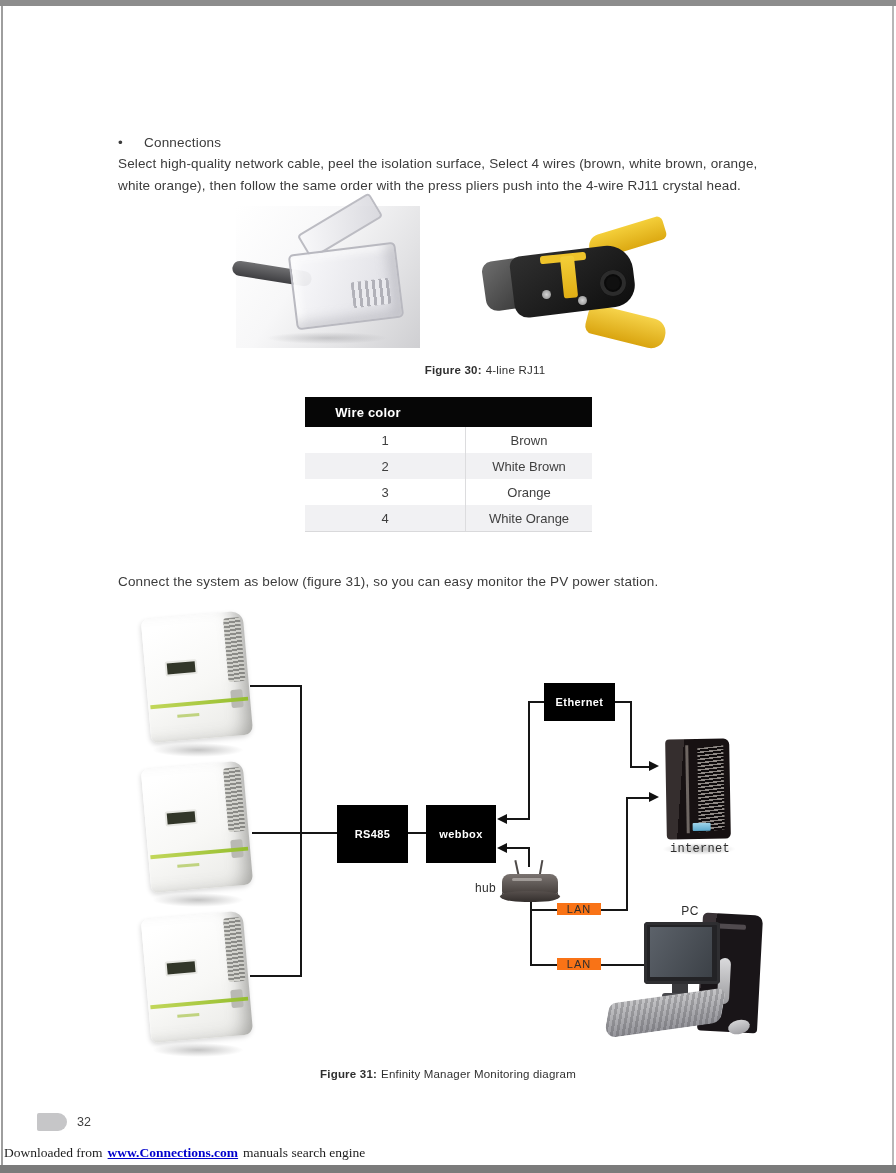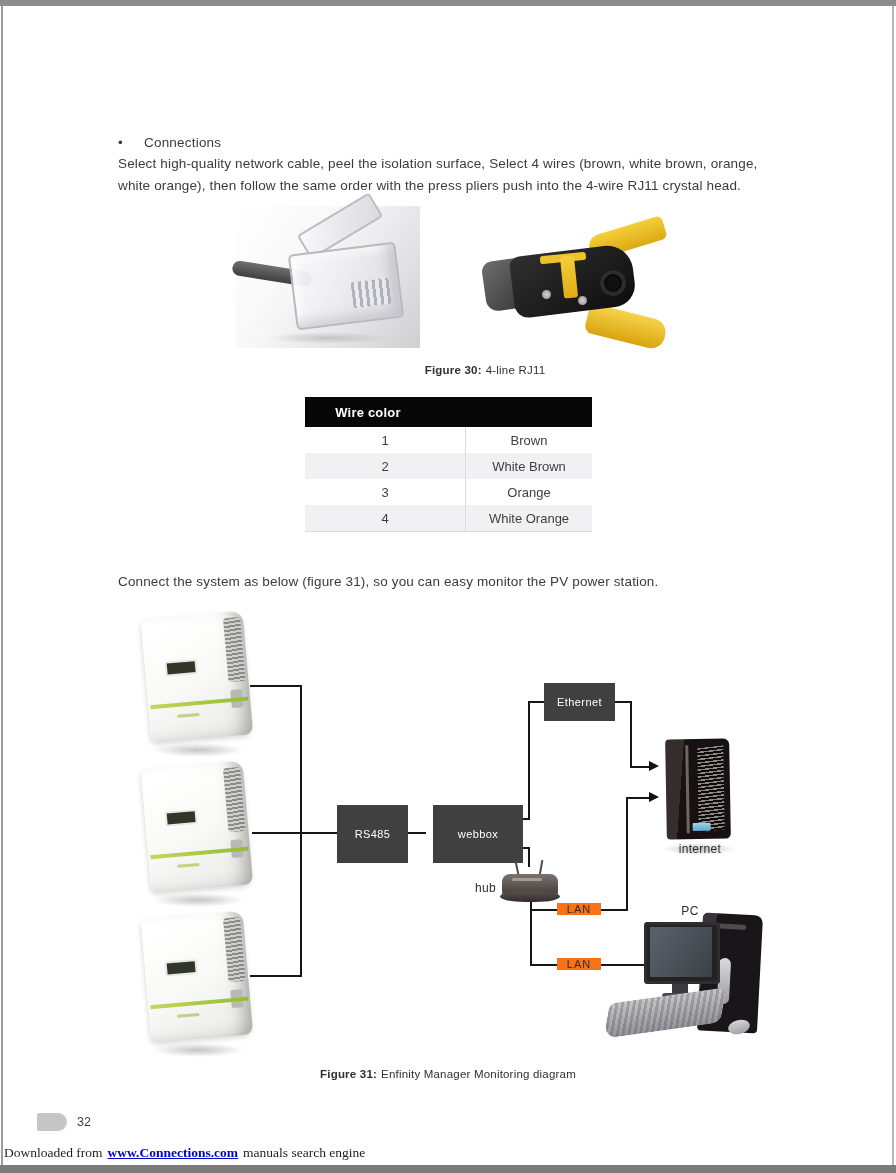--- a/index.html
+++ b/index.html
@@ -54,21 +54,21 @@
   .cr-adj-arm{position:absolute;left:56px;top:28px;width:46px;height:8px;background:#eec32a;border-radius:3px;transform:rotate(-6deg);}
   .cr-adjuster{position:absolute;left:78px;top:30px;width:14px;height:42px;background:linear-gradient(#f3ce38,#e0ae14);border-radius:3px;transform:rotate(-6deg);}
   .cr-knob{position:absolute;left:116px;top:44px;width:26px;height:26px;background:#101010;border-radius:50%;box-shadow:inset 0 0 0 4px #2c2c2c,inset 0 0 0 6px #0a0a0a;}
   .cr-dot{position:absolute;width:9px;height:9px;border-radius:50%;background:radial-gradient(#d4d4d4,#8a8a8a);}
   .cr-dot.d1{left:58px;top:64px;} .cr-dot.d2{left:94px;top:70px;}
 
   
   .ln{position:absolute;background:#161616;}
   .arr-l{position:absolute;width:0;height:0;border-top:5px solid transparent;border-bottom:5px solid transparent;border-right:10px solid #111;}
   .arr-r{position:absolute;width:0;height:0;border-top:5px solid transparent;border-bottom:5px solid transparent;border-left:10px solid #111;}
-  .dbox{position:absolute;background:#404040;color:#ffffff;font-size:11px;font-weight:normal;letter-spacing:.4px;
+  .dbox{position:absolute;background:#000000;color:#ffffff;font-size:11px;font-weight:bold;letter-spacing:.4px;
         display:flex;align-items:center;justify-content:center;}
   .dlabel{position:absolute;font-size:12px;color:#2e2e2e;letter-spacing:.3px;}
   .lan-label{position:absolute;width:44px;text-align:center;font-size:11px;letter-spacing:1px;color:#2e2e2e;background:#f97316;}
 
   
   .inverter{position:absolute;width:120px;height:148px;}
   .inv-body{position:absolute;left:6px;top:4px;width:102px;height:124px;transform:rotate(-5deg);
       background:linear-gradient(155deg,#ffffff 10%,#f8f8f6 55%,#e9e9e6 100%);
       border-radius:7px 12px 9px 7px;
       box-shadow:-1px 2px 5px rgba(0,0,0,.15),inset -16px -4px 18px -10px rgba(100,100,96,.55),inset 0 2px 2px rgba(255,255,255,.8);}
@@ -235,41 +235,41 @@
   <div class="ln" style="left:530px;top:902px;width:2px;height:64px;"></div>
   <div class="ln" style="left:530px;top:909px;width:98px;height:2px;"></div>
   <div class="ln" style="left:626px;top:799px;width:2px;height:112px;"></div>
   <div class="ln" style="left:626px;top:797px;width:24px;height:2px;"></div>
   <div class="arr-r" style="left:649px;top:792px;"></div>
   <div class="ln" style="left:530px;top:964px;width:116px;height:2px;"></div>
   <div class="lan-label" style="left:557px;top:903px;">LAN</div>
   <div class="lan-label" style="left:557px;top:958px;">LAN</div>
 
   <div class="dbox" style="left:337px;top:805px;width:71px;height:58px;">RS485</div>
-  <div class="dbox" style="left:426px;top:805px;width:90px;height:58px;margin-left:7px;">webbox</div>
+  <div class="dbox" style="left:426px;top:805px;width:70px;height:58px;">webbox</div>
   <div class="dbox" style="left:544px;top:683px;width:71px;height:38px;">Ethernet</div>
 
   <div class="hub">
     <div class="hub-ant a1"></div>
     <div class="hub-ant a2"></div>
     <div class="hub-body"></div>
     <div class="hub-slot"></div>
     <div class="hub-base"></div>
   </div>
   <div class="dlabel" style="left:472px;top:881px;width:24px;text-align:right;">hub</div>
 
   <div class="server">
     <div class="srv-shadow"></div>
     <div class="srv-tower">
       <div class="srv-strip"></div>
       <div class="srv-slats"></div>
       <div class="srv-lcd"></div>
     </div>
   </div>
-  <div class="dlabel" style="left:660px;top:842px;width:80px;text-align:center;">internet</div>
+  <div class="dlabel" style="left:660px;top:842px;width:80px;text-align:center;font-family:Liberation Mono, monospace;">internet</div>
 
   <div class="dlabel" style="left:670px;top:904px;width:40px;text-align:center;">PC</div>
   <div class="pc">
     <div class="pc-tower"></div>
     <div class="pc-slot"></div>
     <div class="pc-oval"></div>
     <div class="pc-monitor"></div>
     <div class="pc-screen"></div>
     <div class="pc-stand"></div>
     <div class="pc-standbase"></div>

